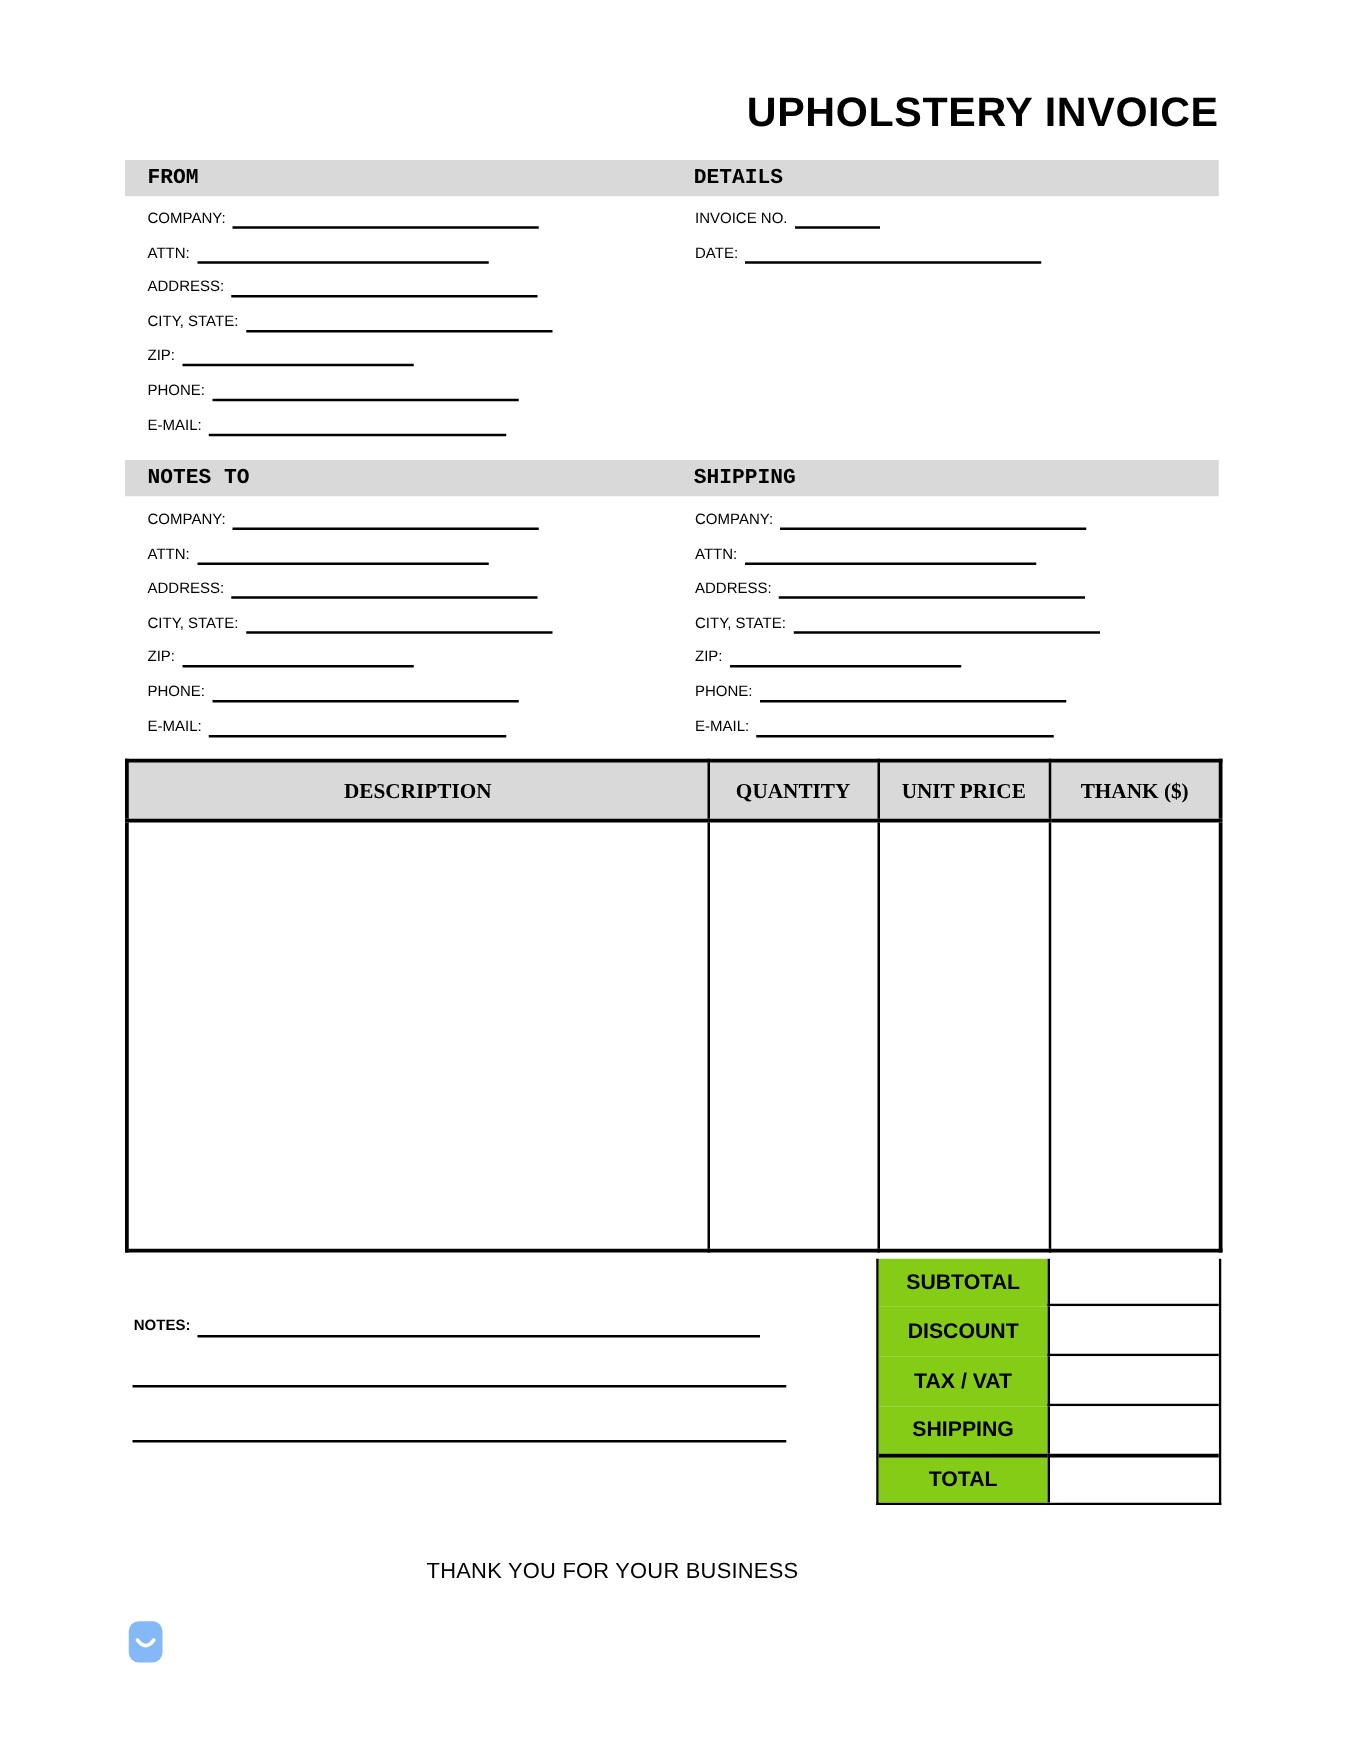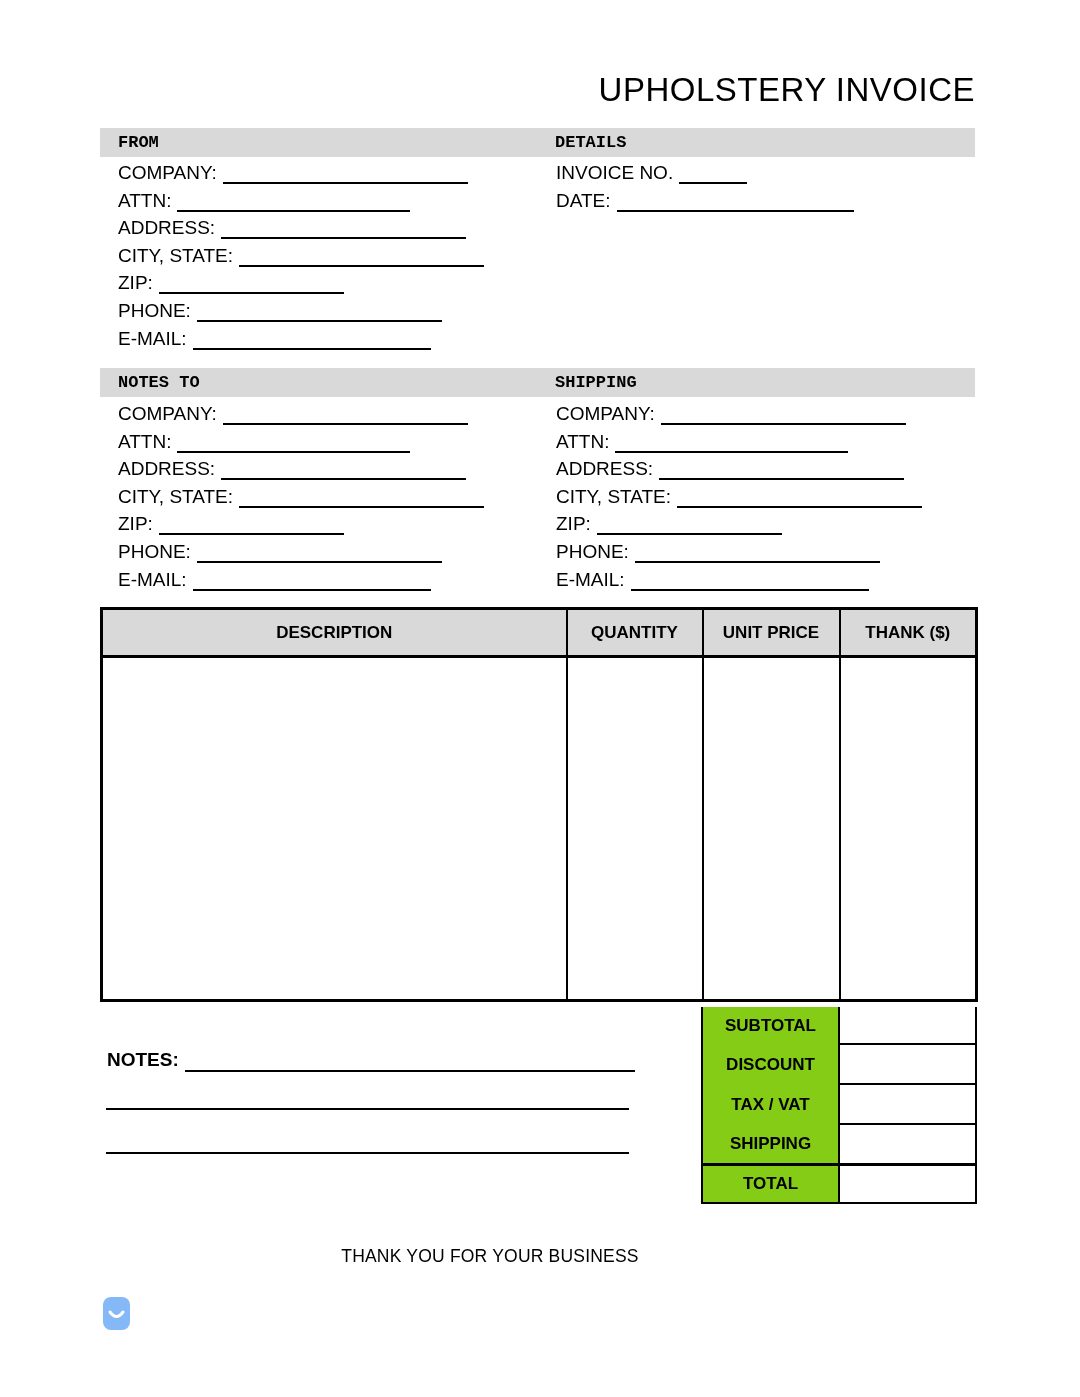--- a/index.html
+++ b/index.html
@@ -11,21 +11,21 @@
     height: 1397px;
     background: #fff;
     overflow: hidden;
   }
 
   .title {
     position: absolute;
     top: 71px;
     right: 105px;
     font-size: 33px;
-    font-weight: normal;
+    font-weight: bold;
     letter-spacing: 0.5px;
     white-space: nowrap;
   }
 
   .secbar {
     position: absolute;
     left: 100px;
     width: 875px;
     height: 29px;
     background: #D9D9D9;
@@ -35,38 +35,39 @@
     top: 0;
     line-height: 29px;
     font-size: 17px;
     font-weight: bold;
     white-space: nowrap;
     font-family: Liberation Mono, monospace;
   }
 
   .fields { position: absolute; }
   .frow { height: 27.6px; line-height: 27.6px; white-space: nowrap; font-size: 17px; }
-  .flabel { font-size: 19px; }
+  .flabel { font-size: 12px; }
   .bold { font-weight: bold; }
   .fline {
     display: inline-block;
     height: 18px;
     margin-left: 6px;
     border-bottom: 2px solid #000;
     vertical-align: -5px;
   }
 
   table.items {
     position: absolute;
     left: 100px;
     top: 607px;
     width: 875px;
     border-collapse: collapse;
     table-layout: fixed;
     border: 3px solid #000;
+    font-family: Liberation Serif, serif;
   }
   table.items th {
     background: #D9D9D9;
     border: 2px solid #000;
     border-bottom: 3px solid #000;
     height: 48px;
     font-size: 17px;
     font-weight: bold;
     text-align: center;
     vertical-align: middle;

